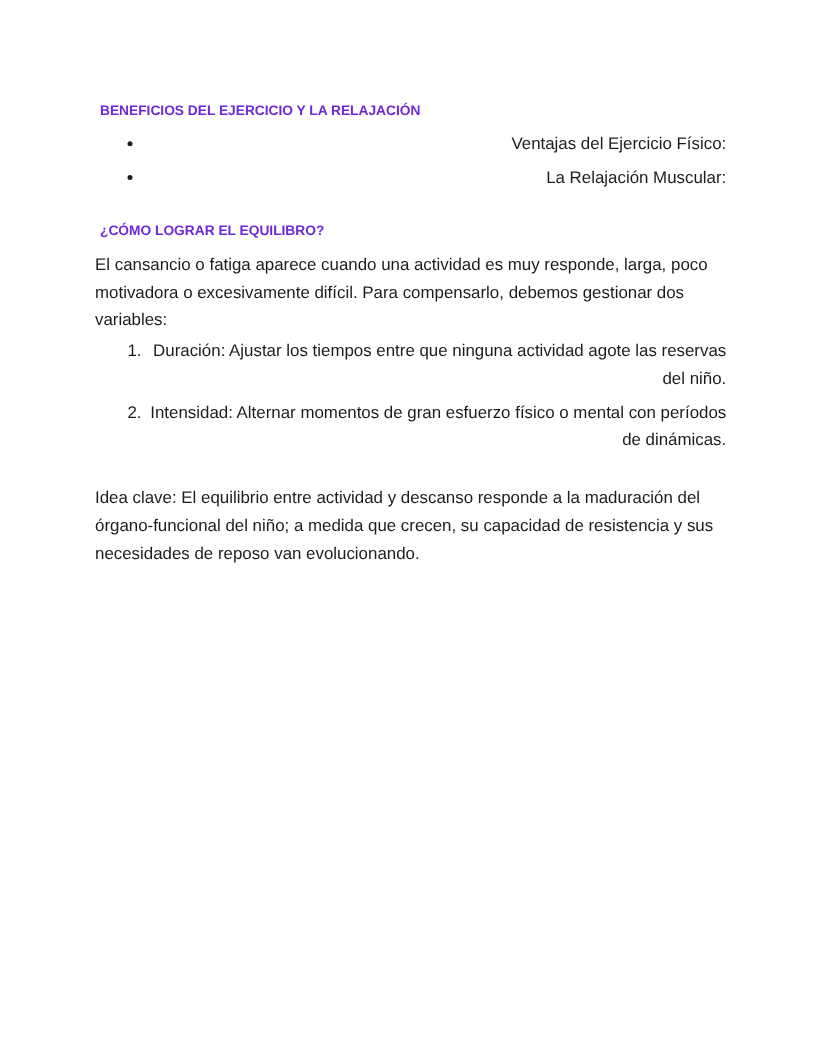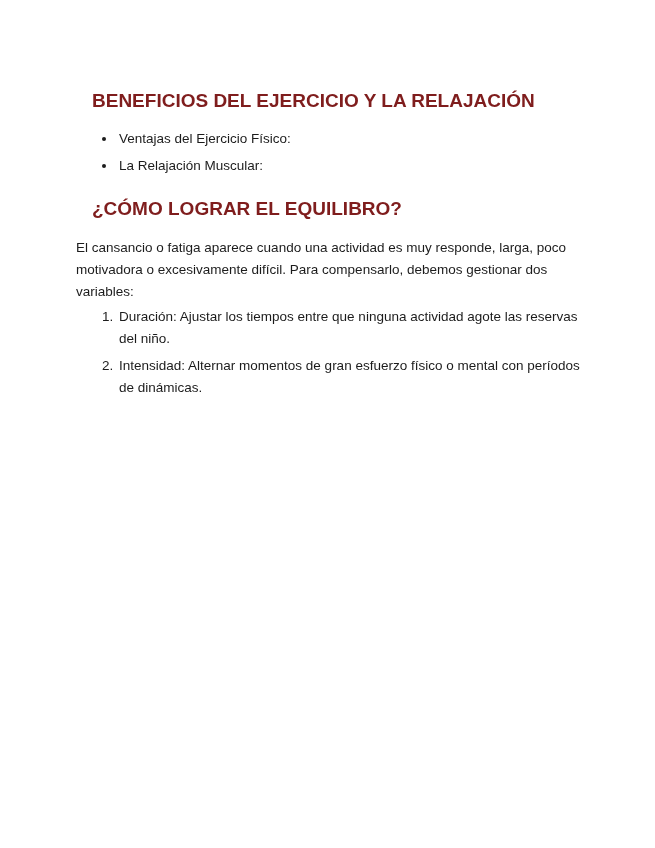--- a/index.html
+++ b/index.html
@@ -14,25 +14,25 @@
     background: #ffffff;
     box-sizing: border-box;
     padding: 74px 74px 0 76px;
     font-family: "Liberation Sans", sans-serif;
     font-size: 13.5px;
     line-height: 22.4px;
     color: #1c1c1c;
     overflow: hidden;
   }
   .doc-heading {
-    font-size: 19px;
+    font-size: 11px;
     line-height: 22.4px;
     font-weight: 700;
-    color: #7f1d1d;
-    margin: 16px;
+    color: #6d28d9;
+    margin: 4px;
   }
   .doc-heading.second {
     margin-top: 21px;
   }
   .doc-para {
     margin: 3px 0 2px 0;
   }
   .doc-para.closing {
     margin-top: 24px;
   }
@@ -47,20 +47,21 @@
     padding-left: 36px;
   }
   ol.numbered {
     list-style-type: decimal;
     margin: 2px 0 2px 0;
     padding-left: 41px;
   }
   li {
     margin: 0 0 4px 0;
     padding-left: 2px;
+    text-align: right;
   }
 </style>
 </head>
 <body>
 
 <div class="page">
 
   <h1 class="doc-heading">BENEFICIOS DEL EJERCICIO Y LA RELAJACIÓN</h1>
 
 
@@ -75,14 +76,15 @@
 
   <h1 class="doc-heading second">¿CÓMO LOGRAR EL EQUILIBRO?</h1>
 
   <p class="doc-para">El cansancio o fatiga aparece cuando una actividad es muy responde, larga, poco motivadora o excesivamente difícil. Para compensarlo, debemos gestionar dos variables:</p>
 
   <ol class="numbered">
     <li>Duración: Ajustar los tiempos entre que ninguna actividad agote las reservas del niño.</li>
     <li>Intensidad: Alternar momentos de gran esfuerzo físico o mental con períodos de dinámicas.</li>
   </ol>
 
+  <p class="doc-para closing">Idea clave: El equilibrio entre actividad y descanso responde a la maduración del órgano-funcional del niño; a medida que crecen, su capacidad de resistencia y sus necesidades de reposo van evolucionando.</p>
 
 </div>
 
 </body></html>

